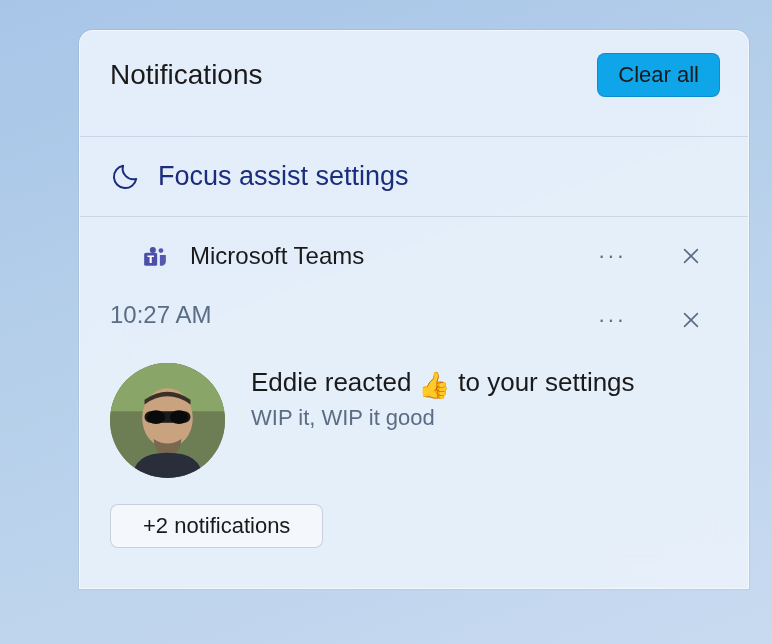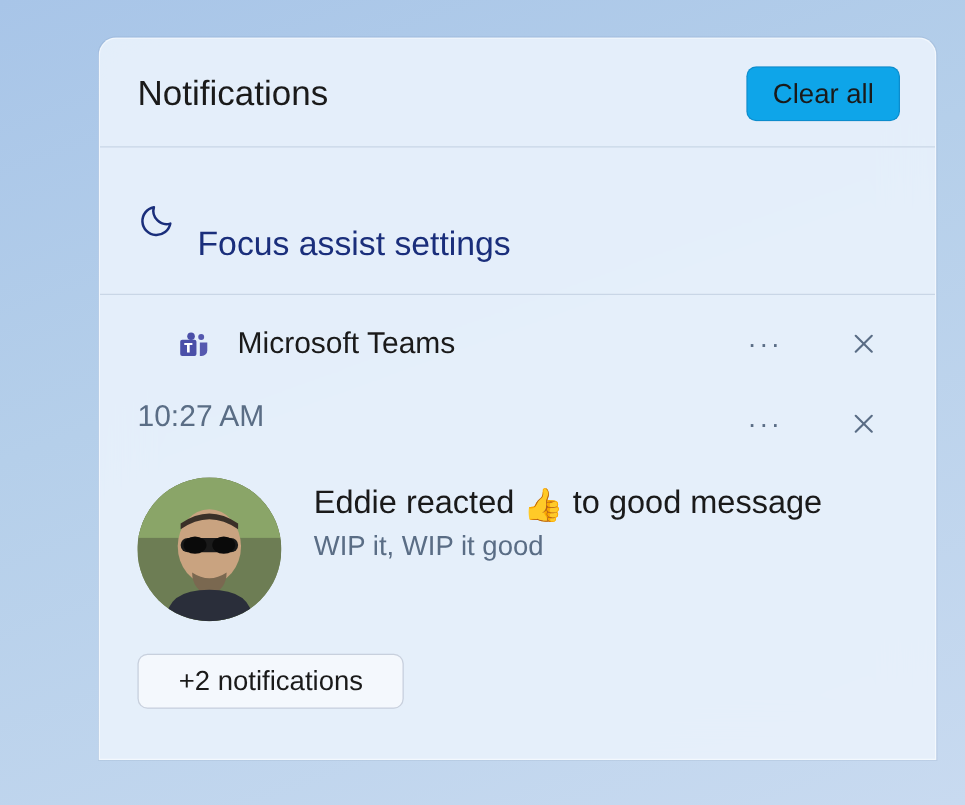--- a/index.html
+++ b/index.html
@@ -24,21 +24,21 @@
       border-radius: 14px 14px 0 0;
       border: 1px solid rgba(255,255,255,0.5);
       box-shadow: 0 0 0 1px rgba(0, 20, 60, 0.05);
       backdrop-filter: blur(20px);
       padding-bottom: 40px;
     }
     .header-row {
       display: flex;
       align-items: center;
       justify-content: space-between;
-      padding: 22px 28px 20px 30px;
+      padding: 22px 28px 39px 30px;
       border-bottom: 1px solid rgba(0, 30, 80, 0.12);
     }
     .title {
       font-size: 28px;
       font-weight: 400;
       color: #1a1a1a;
     }
     .clear-all {
       font-size: 22px;
       color: #1a1a1a;
@@ -58,21 +58,20 @@
     }
     .moon-icon {
       width: 30px;
       height: 30px;
       color: #1a2e7b;
     }
     .focus-label {
       font-size: 27px;
       color: #1a2e7b;
       font-weight: 400;
-      margin-top: 38px;
     }
     .app-row {
       display: flex;
       align-items: center;
       padding: 20px 30px 8px 30px;
       margin-left: 32px;
     }
     .teams-icon {
       width: 26px;
       height: 26px;
@@ -233,21 +232,21 @@
         <path d="M30 36 Q50 22 70 36 L70 32 Q50 18 30 32 Z" fill="#3a3028"></path>
         <rect x="30" y="42" width="40" height="10" rx="5" fill="#1a1a1a"></rect>
         <ellipse cx="40" cy="47" rx="8" ry="6" fill="#0a0a0a"></ellipse>
         <ellipse cx="60" cy="47" rx="8" ry="6" fill="#0a0a0a"></ellipse>
         <path d="M38 66 Q50 74 62 66 Q62 78 50 82 Q38 78 38 66 Z" fill="#7a6850"></path>
         <path d="M20 100 Q20 78 50 78 Q80 78 80 100 Z" fill="#2a2e3a"></path>
       </svg>
     </div>
     <div class="message-block">
       <div class="msg-title">
-        <span>Eddie reacted </span><span class="thumbs">👍</span><span> to good message</span>
+        <span>Eddie reacted </span><span class="thumbs">👍</span><span> to your settings</span>
       </div>
       <div class="msg-body">WIP it, WIP it good</div>
     </div>
   </div>
 
   <div class="more-row">
     <button class="more-btn">+2 notifications</button>
   </div>
 
 </div>

